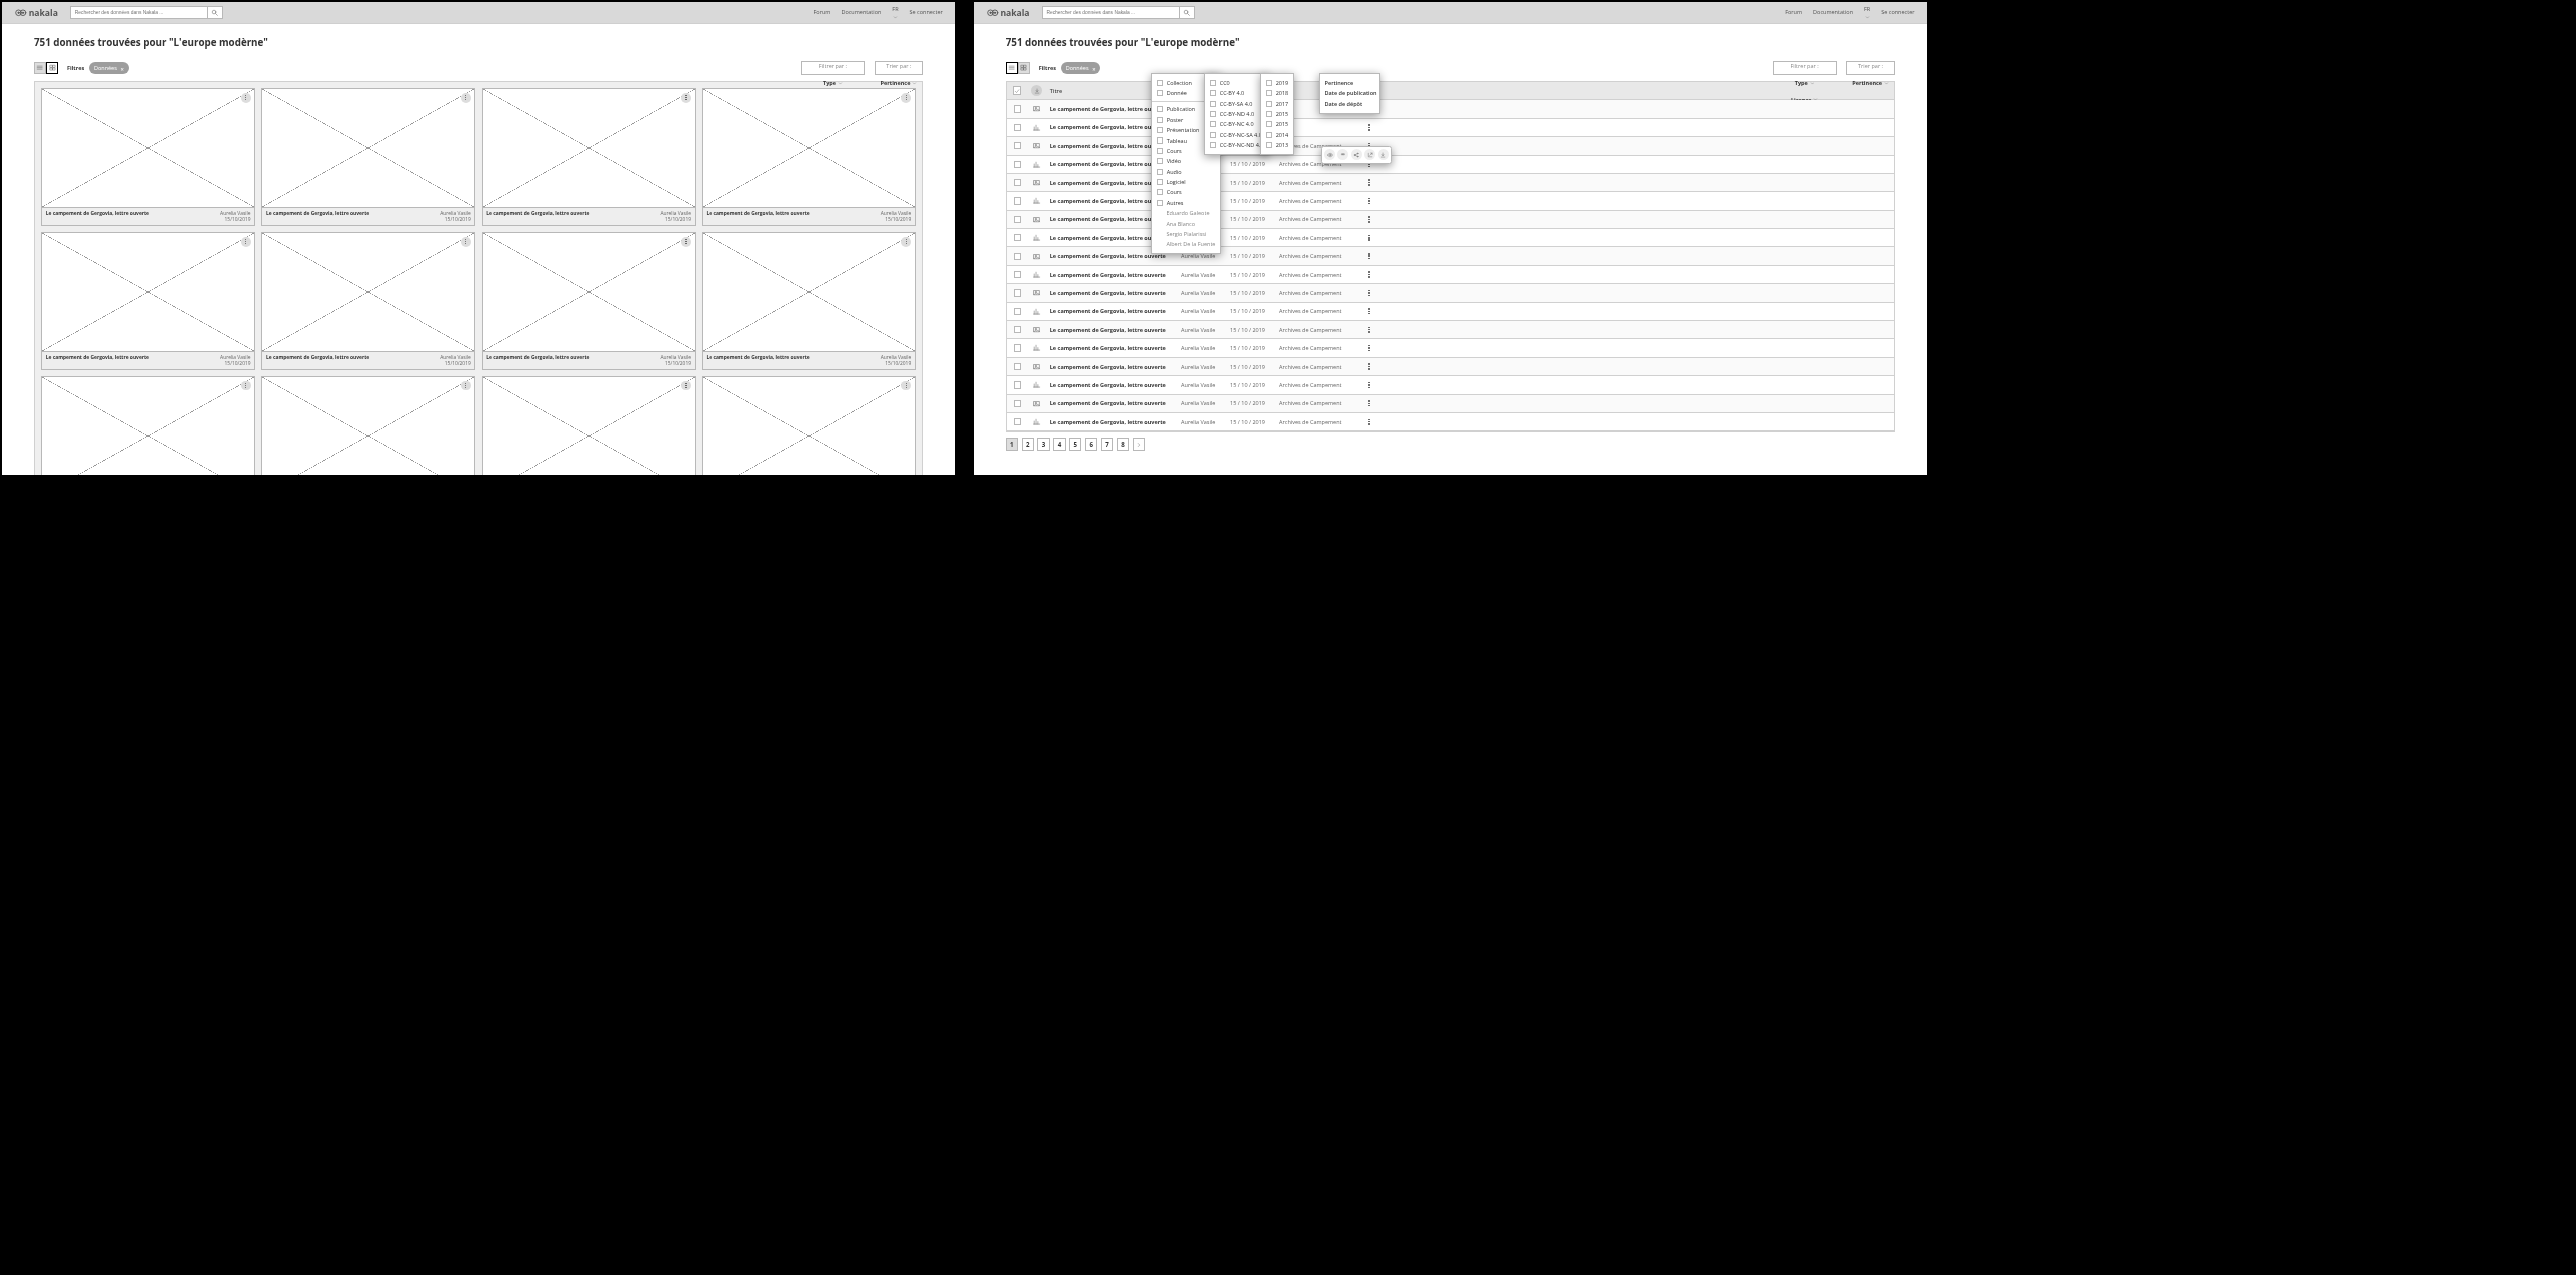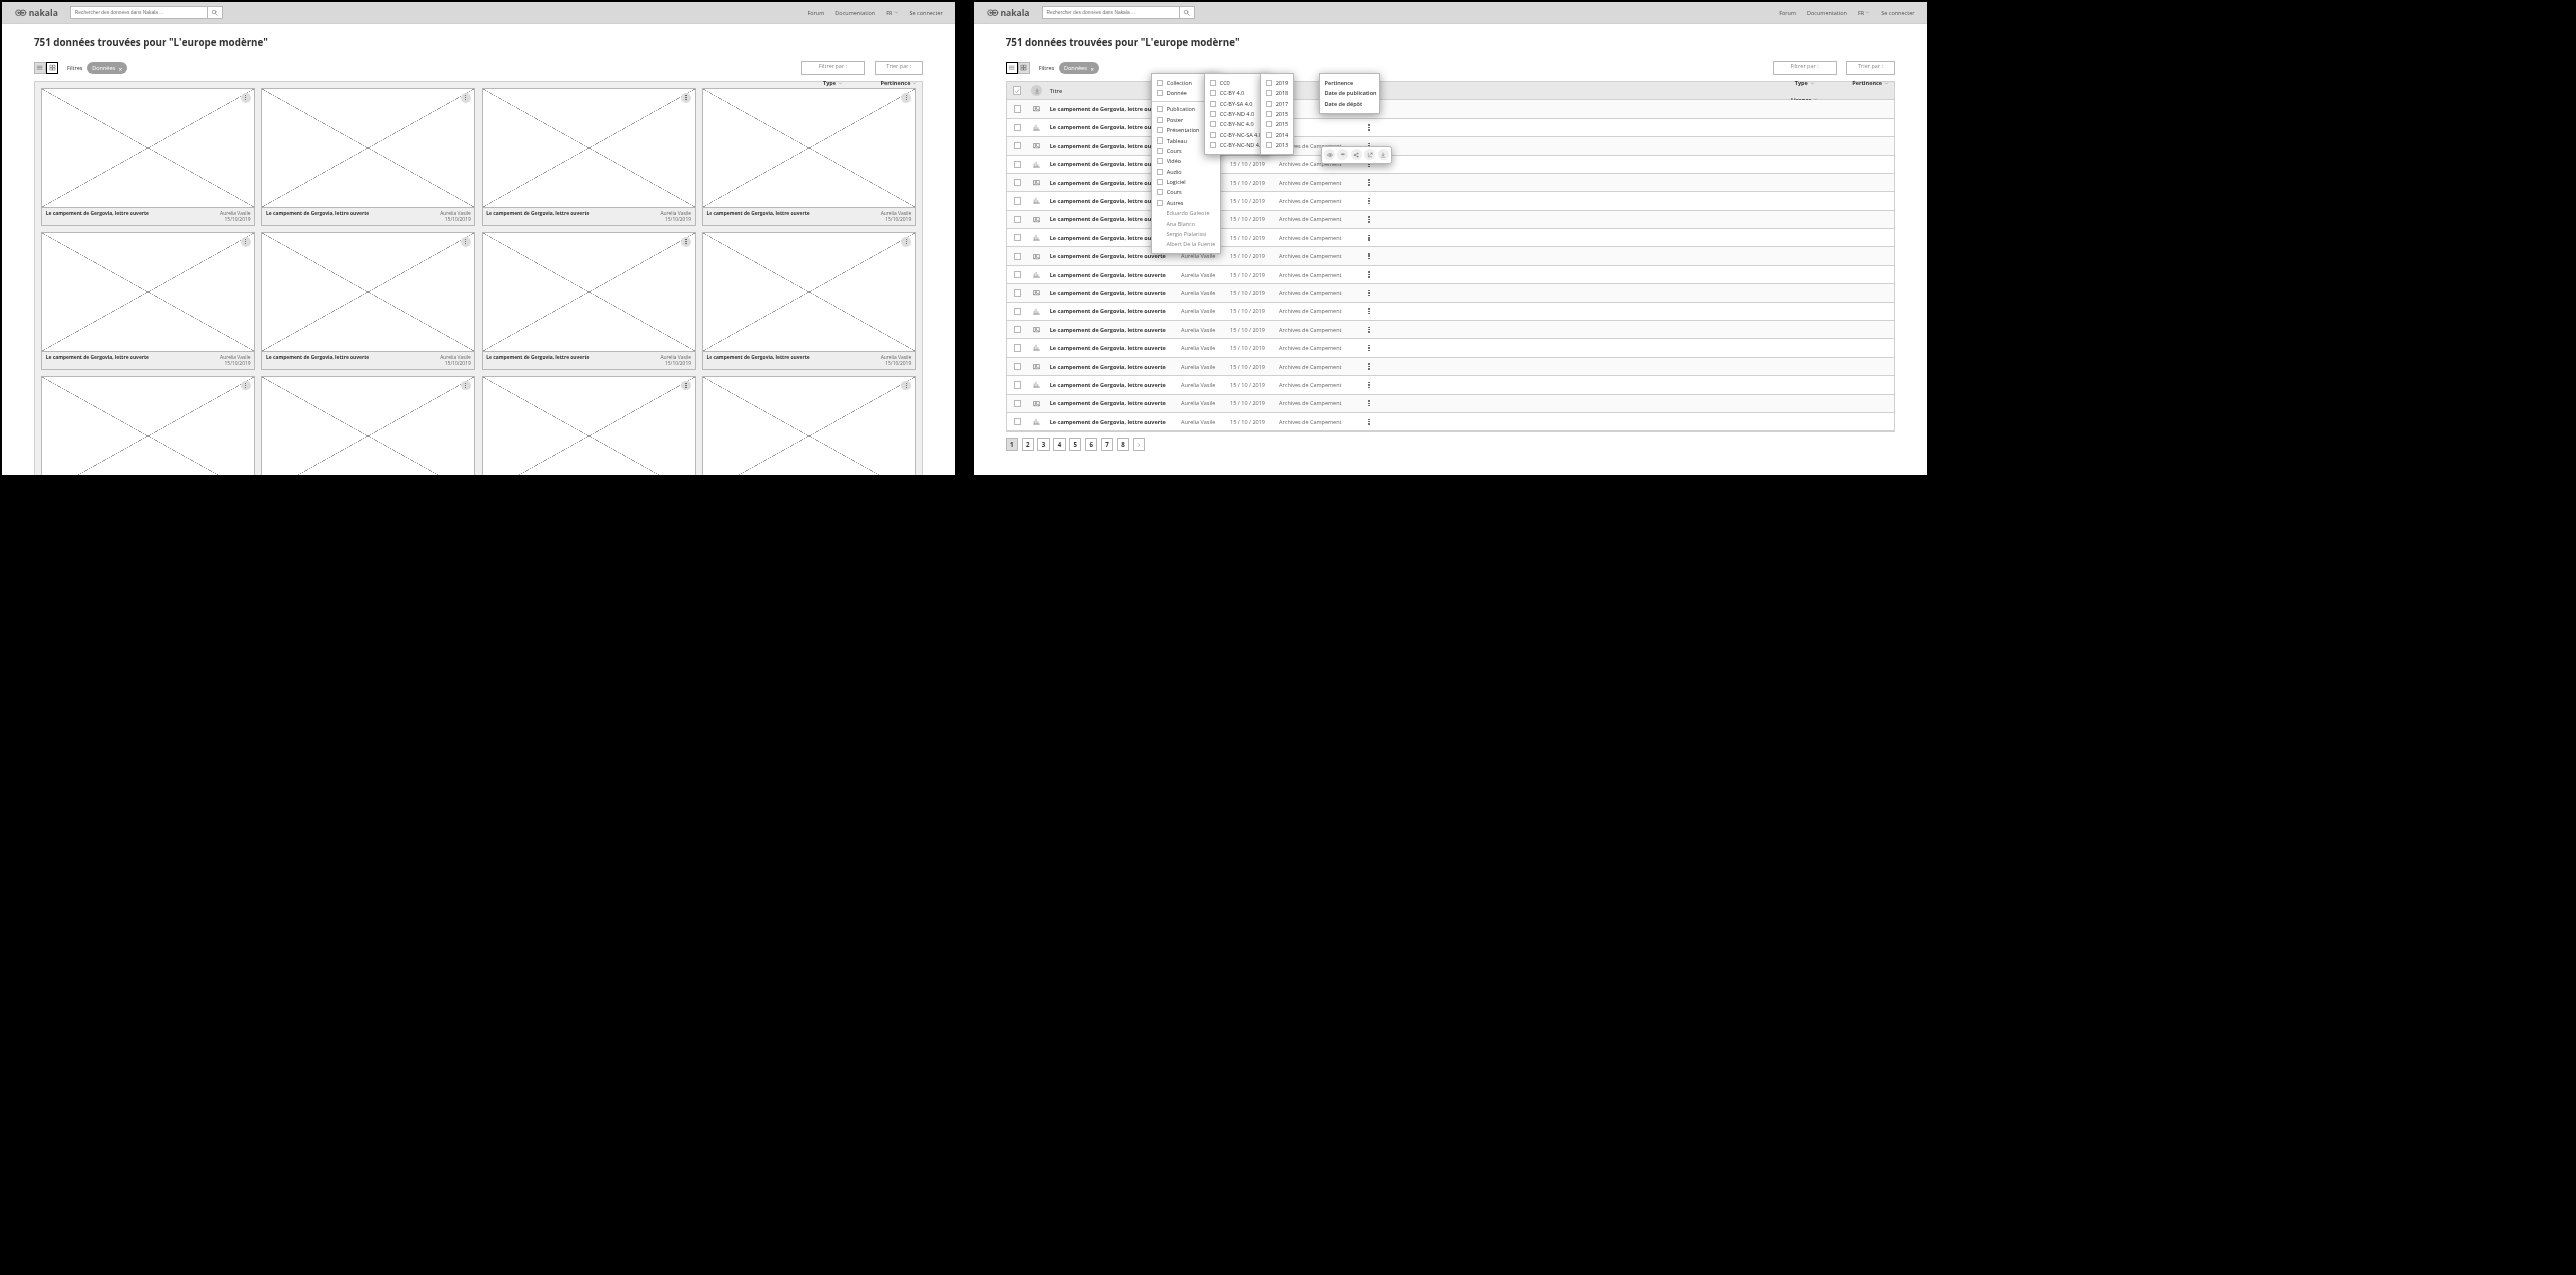--- a/index.html
+++ b/index.html
@@ -33,30 +33,30 @@
     display:flex;align-items:center;padding:0 12.2px;gap:12.2px;
     font-size:6.1px;color:#444;
     border-bottom:0.6px solid var(--chrome2);
   }
   .logo{display:flex;align-items:center;gap:1px;font-weight:700;font-size:8.6px;color:#555;}
   .logo svg{width:13.5px;height:13.5px;}
   .searchbar{flex:0 0 153px;display:flex;height:13.5px;}
   .searchbar input{flex:1;border:0.6px solid var(--line);font-size:4.9px;padding:0 3.7px;background:#fff;color:#777;border-right:none;}
   .searchbar .sbtn{width:16px;border:0.6px solid var(--line);display:flex;align-items:center;justify-content:center;background:#fff;}
   .navlinks{margin-left:auto;display:flex;align-items:center;gap:11px;font-size:5.5px;color:#555;}
-  .navlinks .lang{display:flex;align-items:center;gap:1.2px;}
+  .navlinks .lang{display:flex;align-items:center;gap:1.2px;flex-direction:column;}
   
   .page{padding:12.2px 32px 6.1px 32px;}
   .page-title{font-size:9.8px;font-weight:700;margin:0 0 12.2px 0;}
   
   .toolbar{display:flex;align-items:center;gap:4.9px;margin-bottom:6.1px;}
   .viewtoggle{display:flex;}
   .vt{width:12.2px;height:12.2px;border:0.6px solid var(--line);display:flex;align-items:center;justify-content:center;background:#ddd;}
   .vt.active{background:#fff;border:1.2px solid #000;}
-  .lbl-small{font-size:5.5px;font-weight:400;margin-left:3.7px;}
+  .lbl-small{font-size:5.5px;font-weight:700;margin-left:3.7px;}
   .pill{background:var(--pill);color:#fff;font-size:5.5px;border-radius:6.1px;padding:1.8px 4.9px;display:flex;align-items:flex-end;gap:3.7px;}
   .pill .x{font-family:monospace;}
   .filterbar,.sortbar{margin-left:auto;border:0.6px solid var(--line);height:13.5px;display:flex;align-items:center;gap:8.6px;padding:0 4.9px;font-size:5.5px;background:#fff;flex-direction:column;}
   .filterbar{margin-left:auto;}
   .sortbar{margin-left:4.9px;}
   .filterbar .fhd,.sortbar .fhd{color:var(--text-soft);}
   .fbtn{display:flex;align-items:center;gap:1.8px;font-weight:700;color:#333;}
   .chev{width:4.9px;height:4.9px;}
 
   

